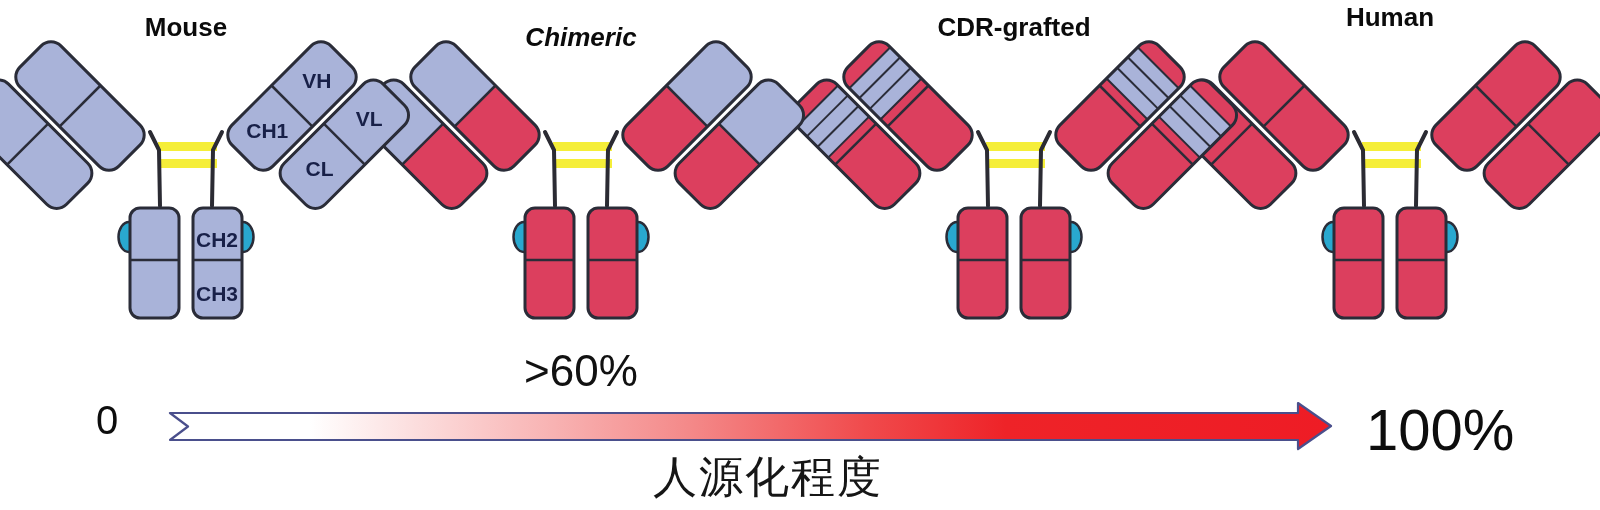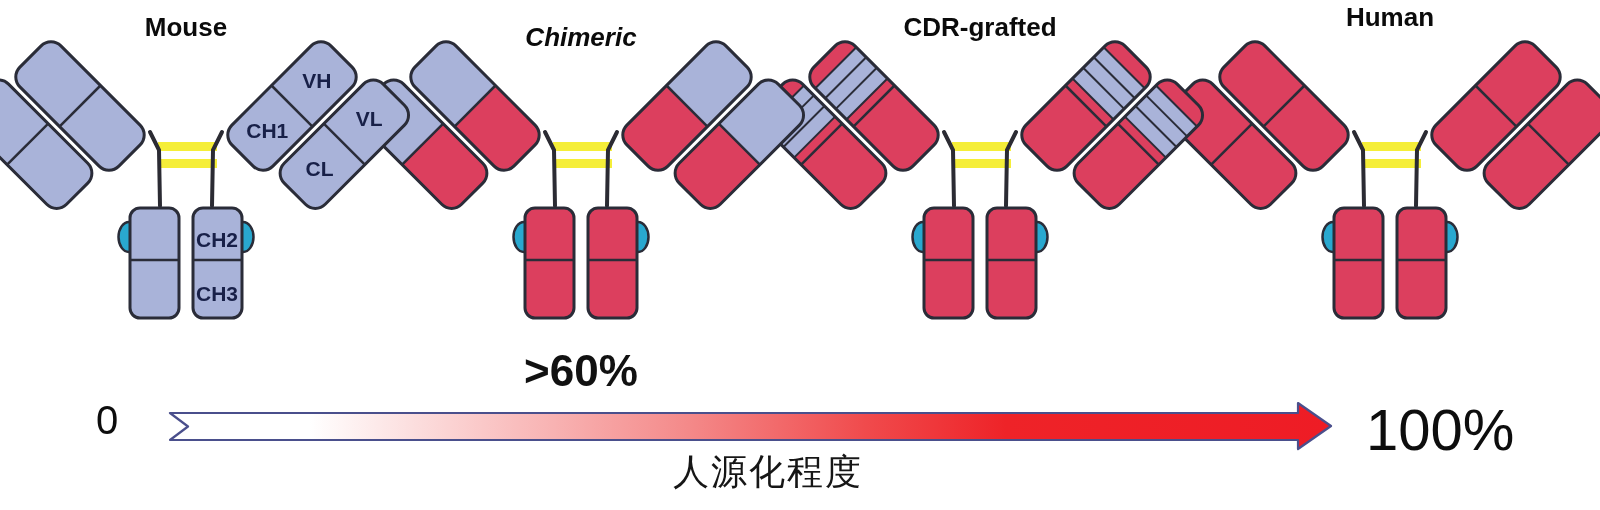--- a/index.html
+++ b/index.html
@@ -11,38 +11,38 @@
     --arrow-red:#ee1c25; --arrow-border:#4a4f8c;
   }
   .antibody{position:absolute;top:0;width:380px;height:400px;}
   .ab-svg{position:absolute;left:0;top:0;overflow:visible;}
   .ab-title{
     position:absolute;left:190px;transform:translateX(-50%);
     font-size:26px;font-weight:700;white-space:nowrap;color:#0b0b0b;
   }
   .ab-percent{
     position:absolute;left:190px;top:346px;transform:translateX(-50%);
-    font-size:44px;font-weight:700;white-space:nowrap;color:#111;
+    font-size:44px;font-weight:400;white-space:nowrap;color:#111;
   }
   
   .outline{fill:none;stroke:var(--outline);stroke-width:3;}
   .stem-rect{stroke:var(--outline);stroke-width:3;}
   .divider{stroke:var(--outline);stroke-width:2.5;}
   .stripe-line{stroke:var(--outline);stroke-width:2;}
   .glyco{fill:var(--teal);stroke:var(--outline);stroke-width:2.5;}
   .hinge-line{fill:none;stroke:var(--hinge);stroke-width:4;stroke-linecap:round;}
   .ss-bond{fill:var(--yellow);}
   .domain-label{font-family:"Liberation Sans",sans-serif;font-size:21px;font-weight:700;
     fill:var(--navy-text);text-anchor:middle;}
   
   .scale-zero{position:absolute;left:96px;top:398px;font-size:40px;}
   .scale-hundred{position:absolute;left:1366px;top:396px;font-size:58px;}
   .scale-caption{
     position:absolute;left:768px;top:448px;transform:translateX(-50%);
-    font-size:36px;letter-spacing:2px;white-space:nowrap;color:#161616;
+    font-size:44px;letter-spacing:2px;white-space:nowrap;color:#161616;
     font-family:"Liberation Sans","DejaVu Sans",sans-serif;
   }
   .arrow-svg{position:absolute;left:165px;top:398px;}
 </style>
 </head>
 <body>
 
 <div id="stage" style="--blue: #a9b3d9; --red: #dc3f5e; --outline: #2a2c38; --yellow: #f5ee39; --teal: #29a8cf; --navy-text: #182048; --arrow-red: #ee1c25; --arrow-border: #4a4f8c;">
     <div class="antibody" style="left: 1200px;">
     <div class="ab-title" style="top: 2px;">Human</div>
@@ -101,21 +101,21 @@
           <rect class="const-fill" x="0" y="0" width="140" height="58" rx="14" fill="#dc3f5e"></rect>
           <path class="var-fill" d="M70,0 H126 Q140,0 140,14 V44 Q140,58 126,58 H70 Z" fill="#dc3f5e"></path>
 
           <line class="divider" x1="70" y1="0" x2="70" y2="58"></line>
           <rect class="outline" x="0" y="0" width="140" height="58" rx="14"></rect>
 
         </g>
       </g>
     </svg>
   </div>
-    <div class="antibody" style="left: 790px;">
+    <div class="antibody" style="left: 824px;">
     <div class="ab-title" style="top: 12px;">CDR-grafted</div>
     <svg class="ab-svg" width="380" height="400" viewBox="0 0 380 400">
 
       <g>
         <rect class="ss-bond" x="162" y="142" width="59" height="9"></rect>
         <rect class="ss-bond" x="162" y="159" width="59" height="9"></rect>
         <path class="hinge-line" d="M226,132 L217,150 L216,206"></path>
         <path class="hinge-line" d="M154,132 L163,150 L164,206"></path>
       </g>
 

